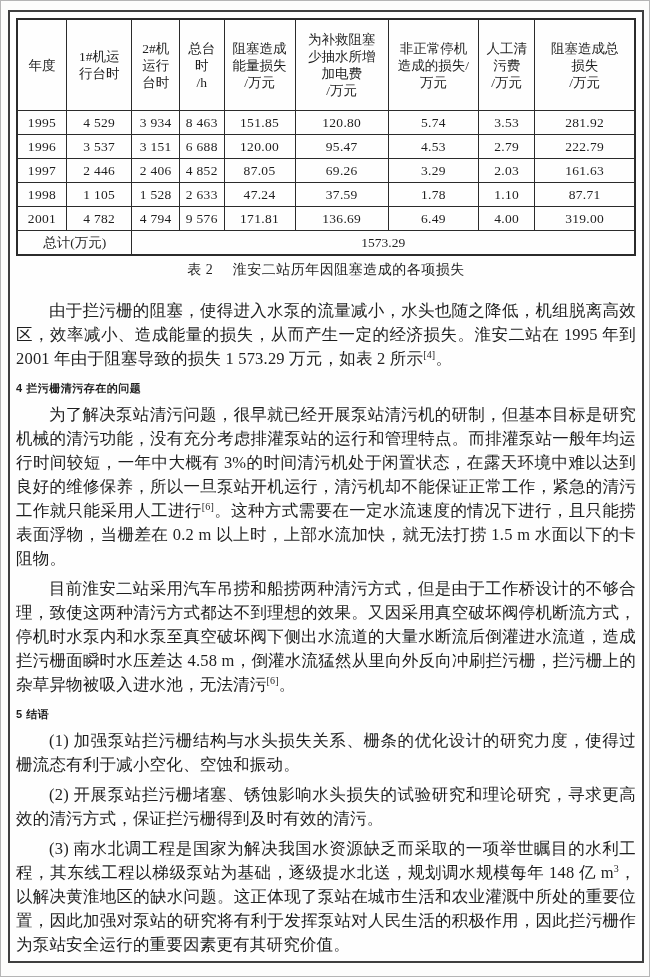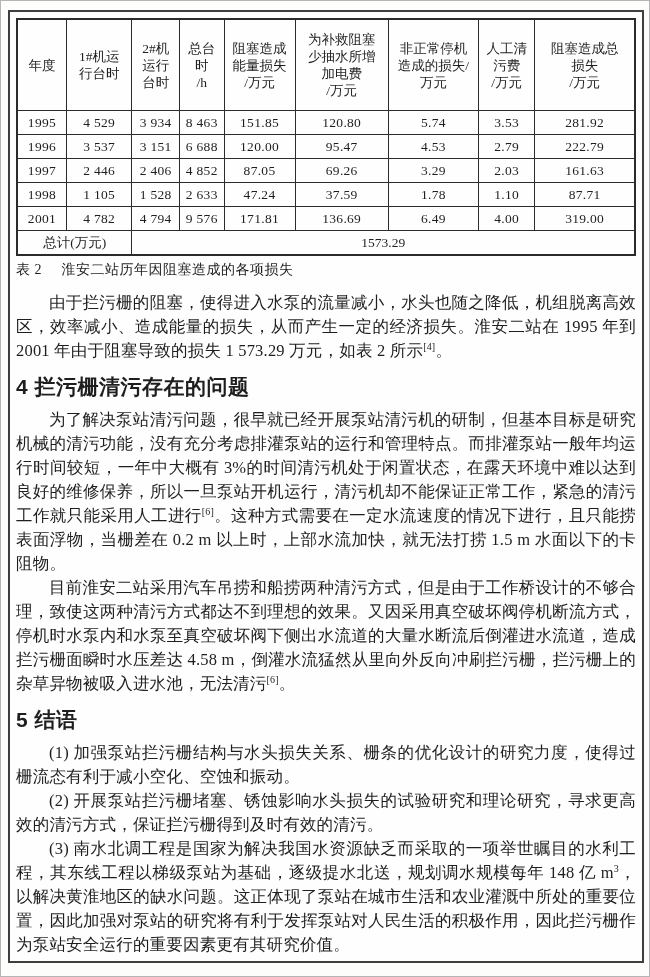--- a/index.html
+++ b/index.html
@@ -39,39 +39,39 @@
   }
   table.loss-table thead th {
     font-weight: normal;
     height: 88px;
     white-space: pre-line;
     line-height: 17px;
   }
   table.loss-table tbody td { height: 21px; line-height: 20px; letter-spacing: 0.3px; }
   table.loss-table tfoot td { height: 21px; line-height: 20px; border-radius: 7px; }
   .caption {
-    text-align: left;
+    text-align: center;
     font-size: 14px;
-    margin: 5px 0 12px 0;
+    margin: 5px 0 20px 0;
     letter-spacing: 0.5px;
   }
   .caption .cap-title { margin-left: 1.4em; }
   .para {
     margin: 0;
     font-size: 16.5px;
     line-height: 24px;
     text-align: justify;
     text-indent: 2em;
     letter-spacing: 0.2px;
   }
-  .para.gap { margin-top: 0; }
+  .para.gap { margin-top: 6px; }
   .sec-h {
     margin: 10px 0 7px 0;
     font-family: "Liberation Sans", sans-serif;
-    font-size: 21px;
+    font-size: 11px;
     font-weight: bold;
     letter-spacing: 0.5px;
   }
   sup.ref { font-size: 10px; line-height: 0; }
 </style>
 </head>
 <body>
 
 <div class="page">
   <div class="frame">

